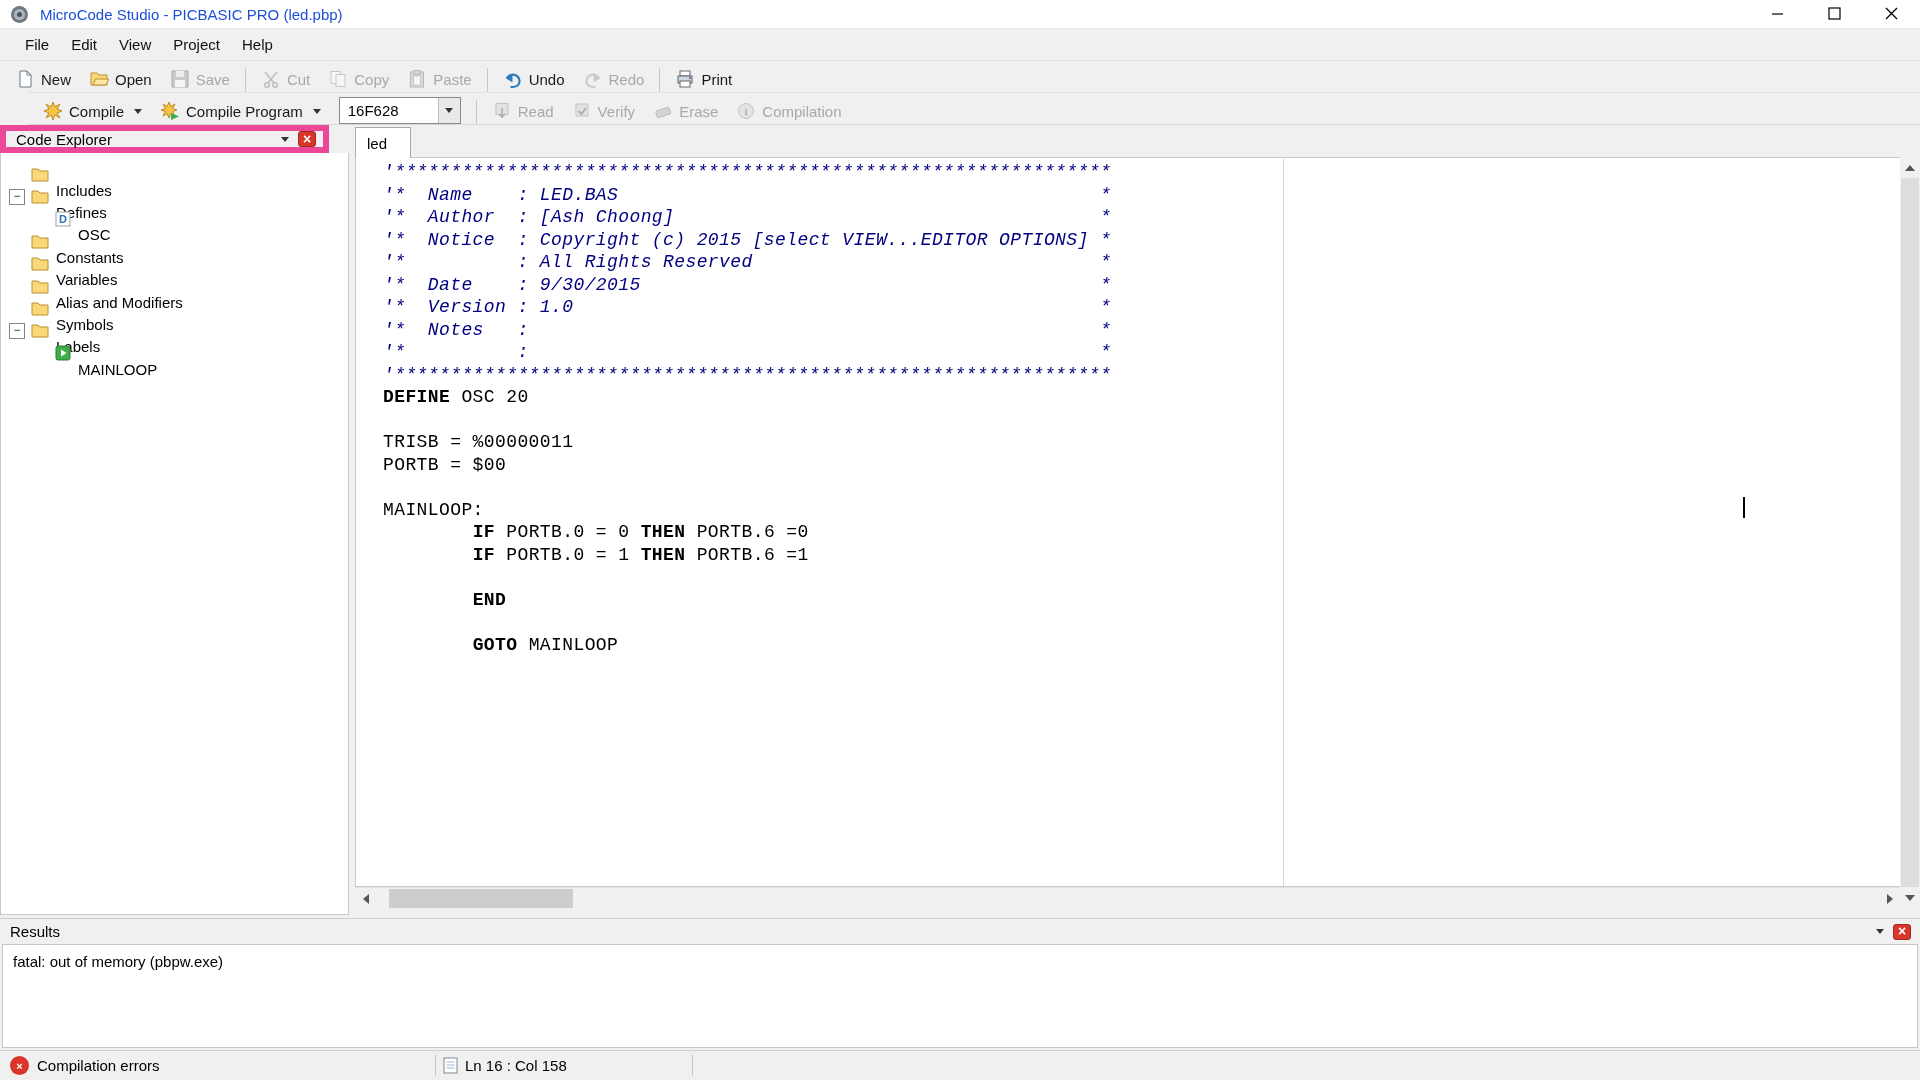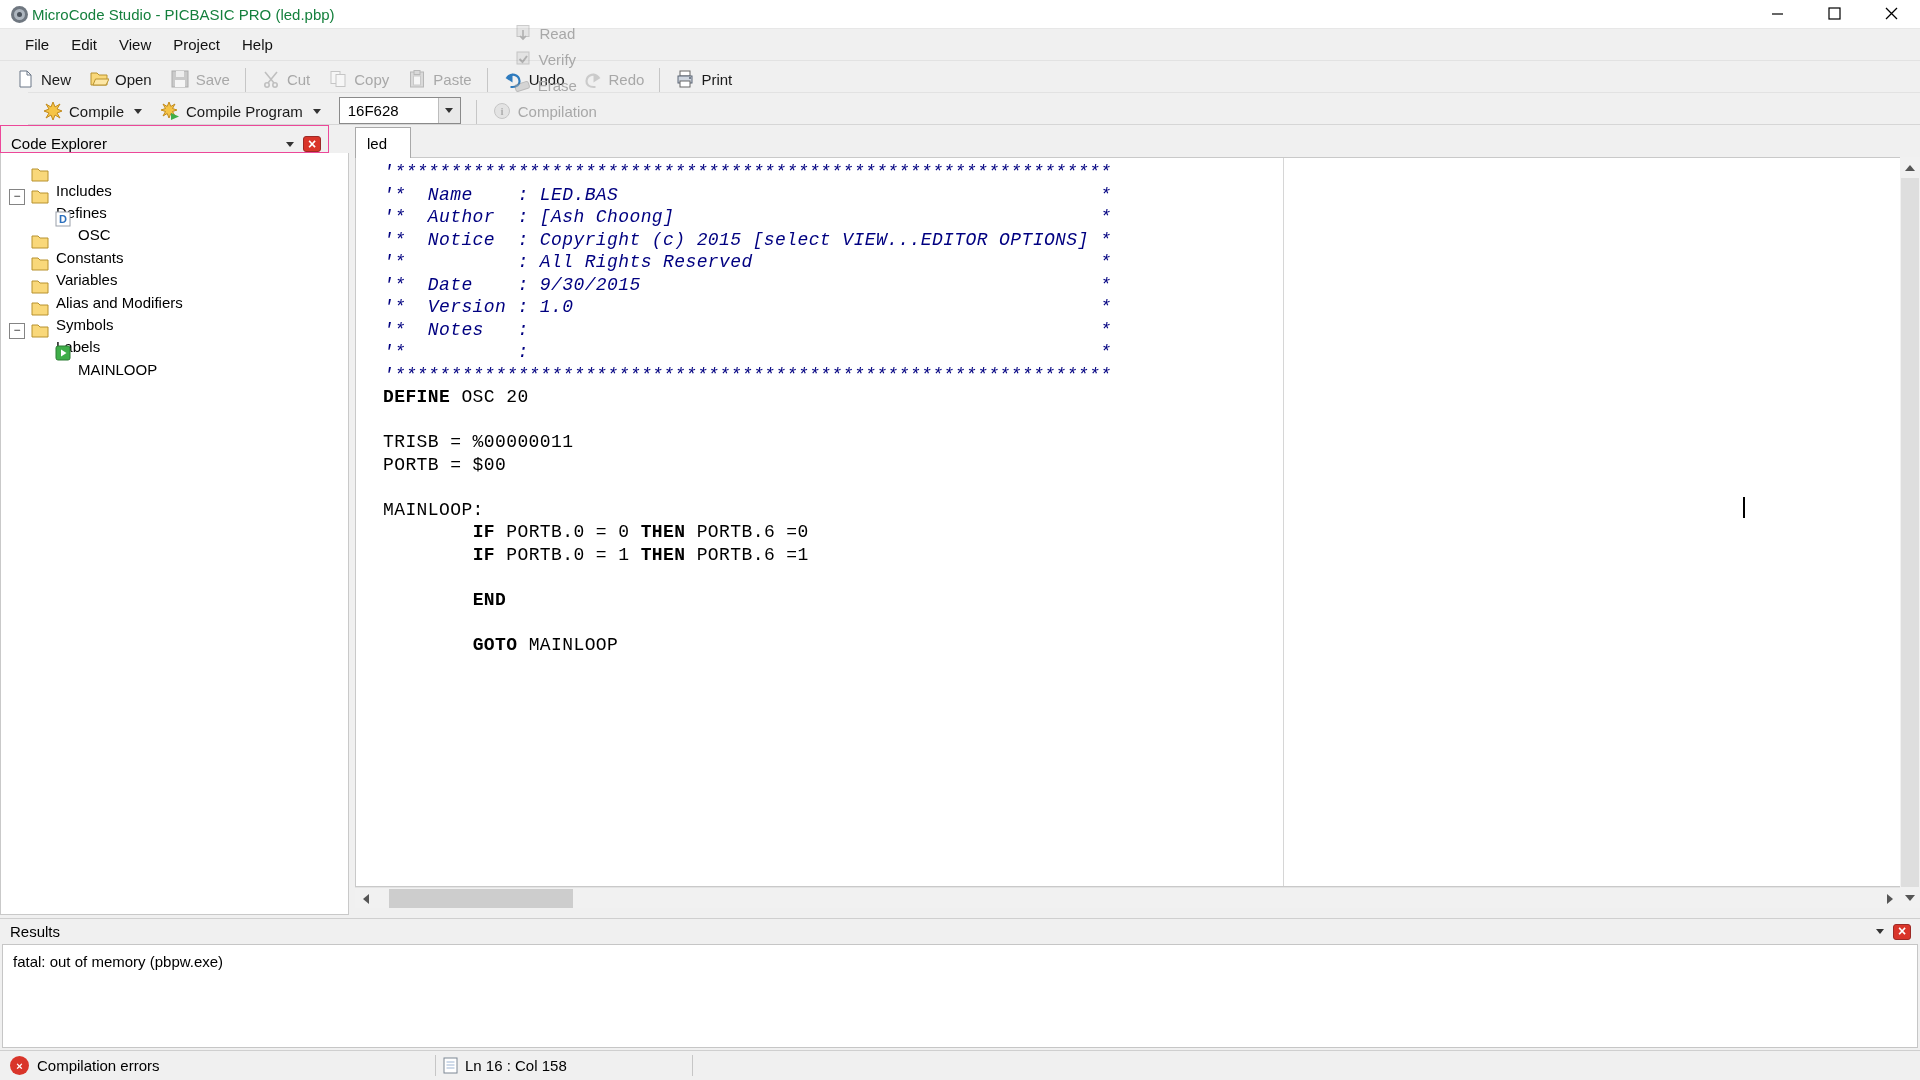--- a/index.html
+++ b/index.html
@@ -2,21 +2,21 @@
 <html style="--comment: #000080; --error_red: #d9352a; --folder_yellow: #f9d87a; --accent_blue: #2e7bbe;"><head>
 <meta charset="utf-8">
 <style>
   *{margin:0;padding:0;box-sizing:border-box;}
   html,body{width:1920px;height:1080px;overflow:hidden;}
   body{font-family:"Liberation Sans",sans-serif;font-size:15px;color:#000;background:#f0f0f0;position:relative;}
 
   
   .titlebar{position:absolute;left:0;top:0;width:1920px;height:29px;background:#ffffff;display:flex;align-items:center;border-bottom:1px solid #e7e7e7;}
   .app-icon{margin-left:10px;display:flex;}
-  .title-text{margin-left:3px;font-size:15px;color:#15803d;}
+  .title-text{margin-left:11px;font-size:15px;color:#1d4ed8;}
   .win-controls{position:absolute;right:0;top:0;height:29px;display:flex;}
   .win-btn{width:57px;height:29px;display:flex;align-items:center;justify-content:center;}
 
   
   .menubar{position:absolute;left:0;top:29px;width:1920px;height:31px;background:#f0f0f0;display:flex;align-items:center;padding-left:14px;}
   .menu-item{padding:5px 11px;font-size:15px;color:#111;}
 
   
   .toolbar{position:absolute;left:0;width:1920px;background:#f0f0f0;display:flex;align-items:flex-end;padding-left:6px;}
   #toolbar1{top:60px;height:32px;border-top:1px solid #e2e2e2;}
@@ -34,21 +34,21 @@
   
   .tri{display:inline-block;width:0;height:0;}
   .t-left{border-top:5px solid transparent;border-bottom:5px solid transparent;border-right:6px solid #555;}
   .t-right{border-top:5px solid transparent;border-bottom:5px solid transparent;border-left:6px solid #555;}
   .t-up{border-left:5px solid transparent;border-right:5px solid transparent;border-bottom:6px solid #555;}
   .t-down{border-left:5px solid transparent;border-right:5px solid transparent;border-top:6px solid #555;}
   .t-down.small{border-left:4px solid transparent;border-right:4px solid transparent;border-top:5px solid #333;}
   .caret-drop{margin-left:4px;}
 
   
-  .explorer-header{position:absolute;left:0;top:125px;width:329px;height:28px;background:#f0f0f0;border:1px solid #ec4899;display:flex;align-items:flex-end;padding-left:10px;font-size:15px;}
+  .explorer-header{position:absolute;left:0;top:125px;width:329px;height:28px;background:#f0f0f0;border:6px solid #ec4899;display:flex;align-items:flex-start;padding-left:10px;font-size:15px;}
   .hdr-controls{position:absolute;right:7px;display:flex;align-items:center;gap:9px;}
   .close-red{width:18px;height:16px;background:var(--error_red,#d9352a);border:1px solid #9c2a26;border-radius:3px;color:#fff;font-weight:bold;font-size:14px;line-height:13px;display:flex;align-items:center;justify-content:center;}
   .tree{position:absolute;left:0;top:153px;width:349px;height:762px;background:#fff;border:1px solid #c9c9c9;border-top:none;padding-top:10px;overflow:hidden;}
   .tree-row{display:flex;align-items:center;height:22.4px;padding-left:8px;font-size:15px;}
   .toggle{width:16px;height:16px;border:1px solid #848484;background:#fff;font-size:12px;line-height:13px;text-align:center;margin-right:6px;color:#333;flex:none;}
   .toggle.spacer{border:none;background:transparent;}
   .child-indent{width:46px;flex:none;}
   .tree-icon{margin-right:7px;display:flex;flex:none;}
   .tree-label{white-space:nowrap;margin-top:32px;}
 
@@ -238,21 +238,21 @@
     <span class="tb-label">Compile Program</span>
     <span class="tri t-down small caret-drop"></span>
   </div>
   <div class="combo">
     <span class="combo-text">16F628</span>
     <span class="combo-arrow">
         <span class="tri t-down small"></span>
       </span>
   </div>
   <div class="tb-sep"></div>
-  <div style="display:flex;align-items:center;flex-direction:column;">
+  <div style="display:flex;align-items:center;">
       <div class="tb-btn disabled">
         <span class="tb-icon">
           <svg width="20" height="20" viewBox="0 0 20 20">
             <rect x="4" y="2.5" width="12" height="11" fill="#cfd4dc" stroke="#8a919c"></rect>
             <path d="M10 7v9M7 13l3 3 3-3" stroke="#5a6472" fill="none" stroke-width="1.6"></path>
           </svg>
         </span>
         <span class="tb-label">Read</span>
       </div>
       <div class="tb-btn disabled">

